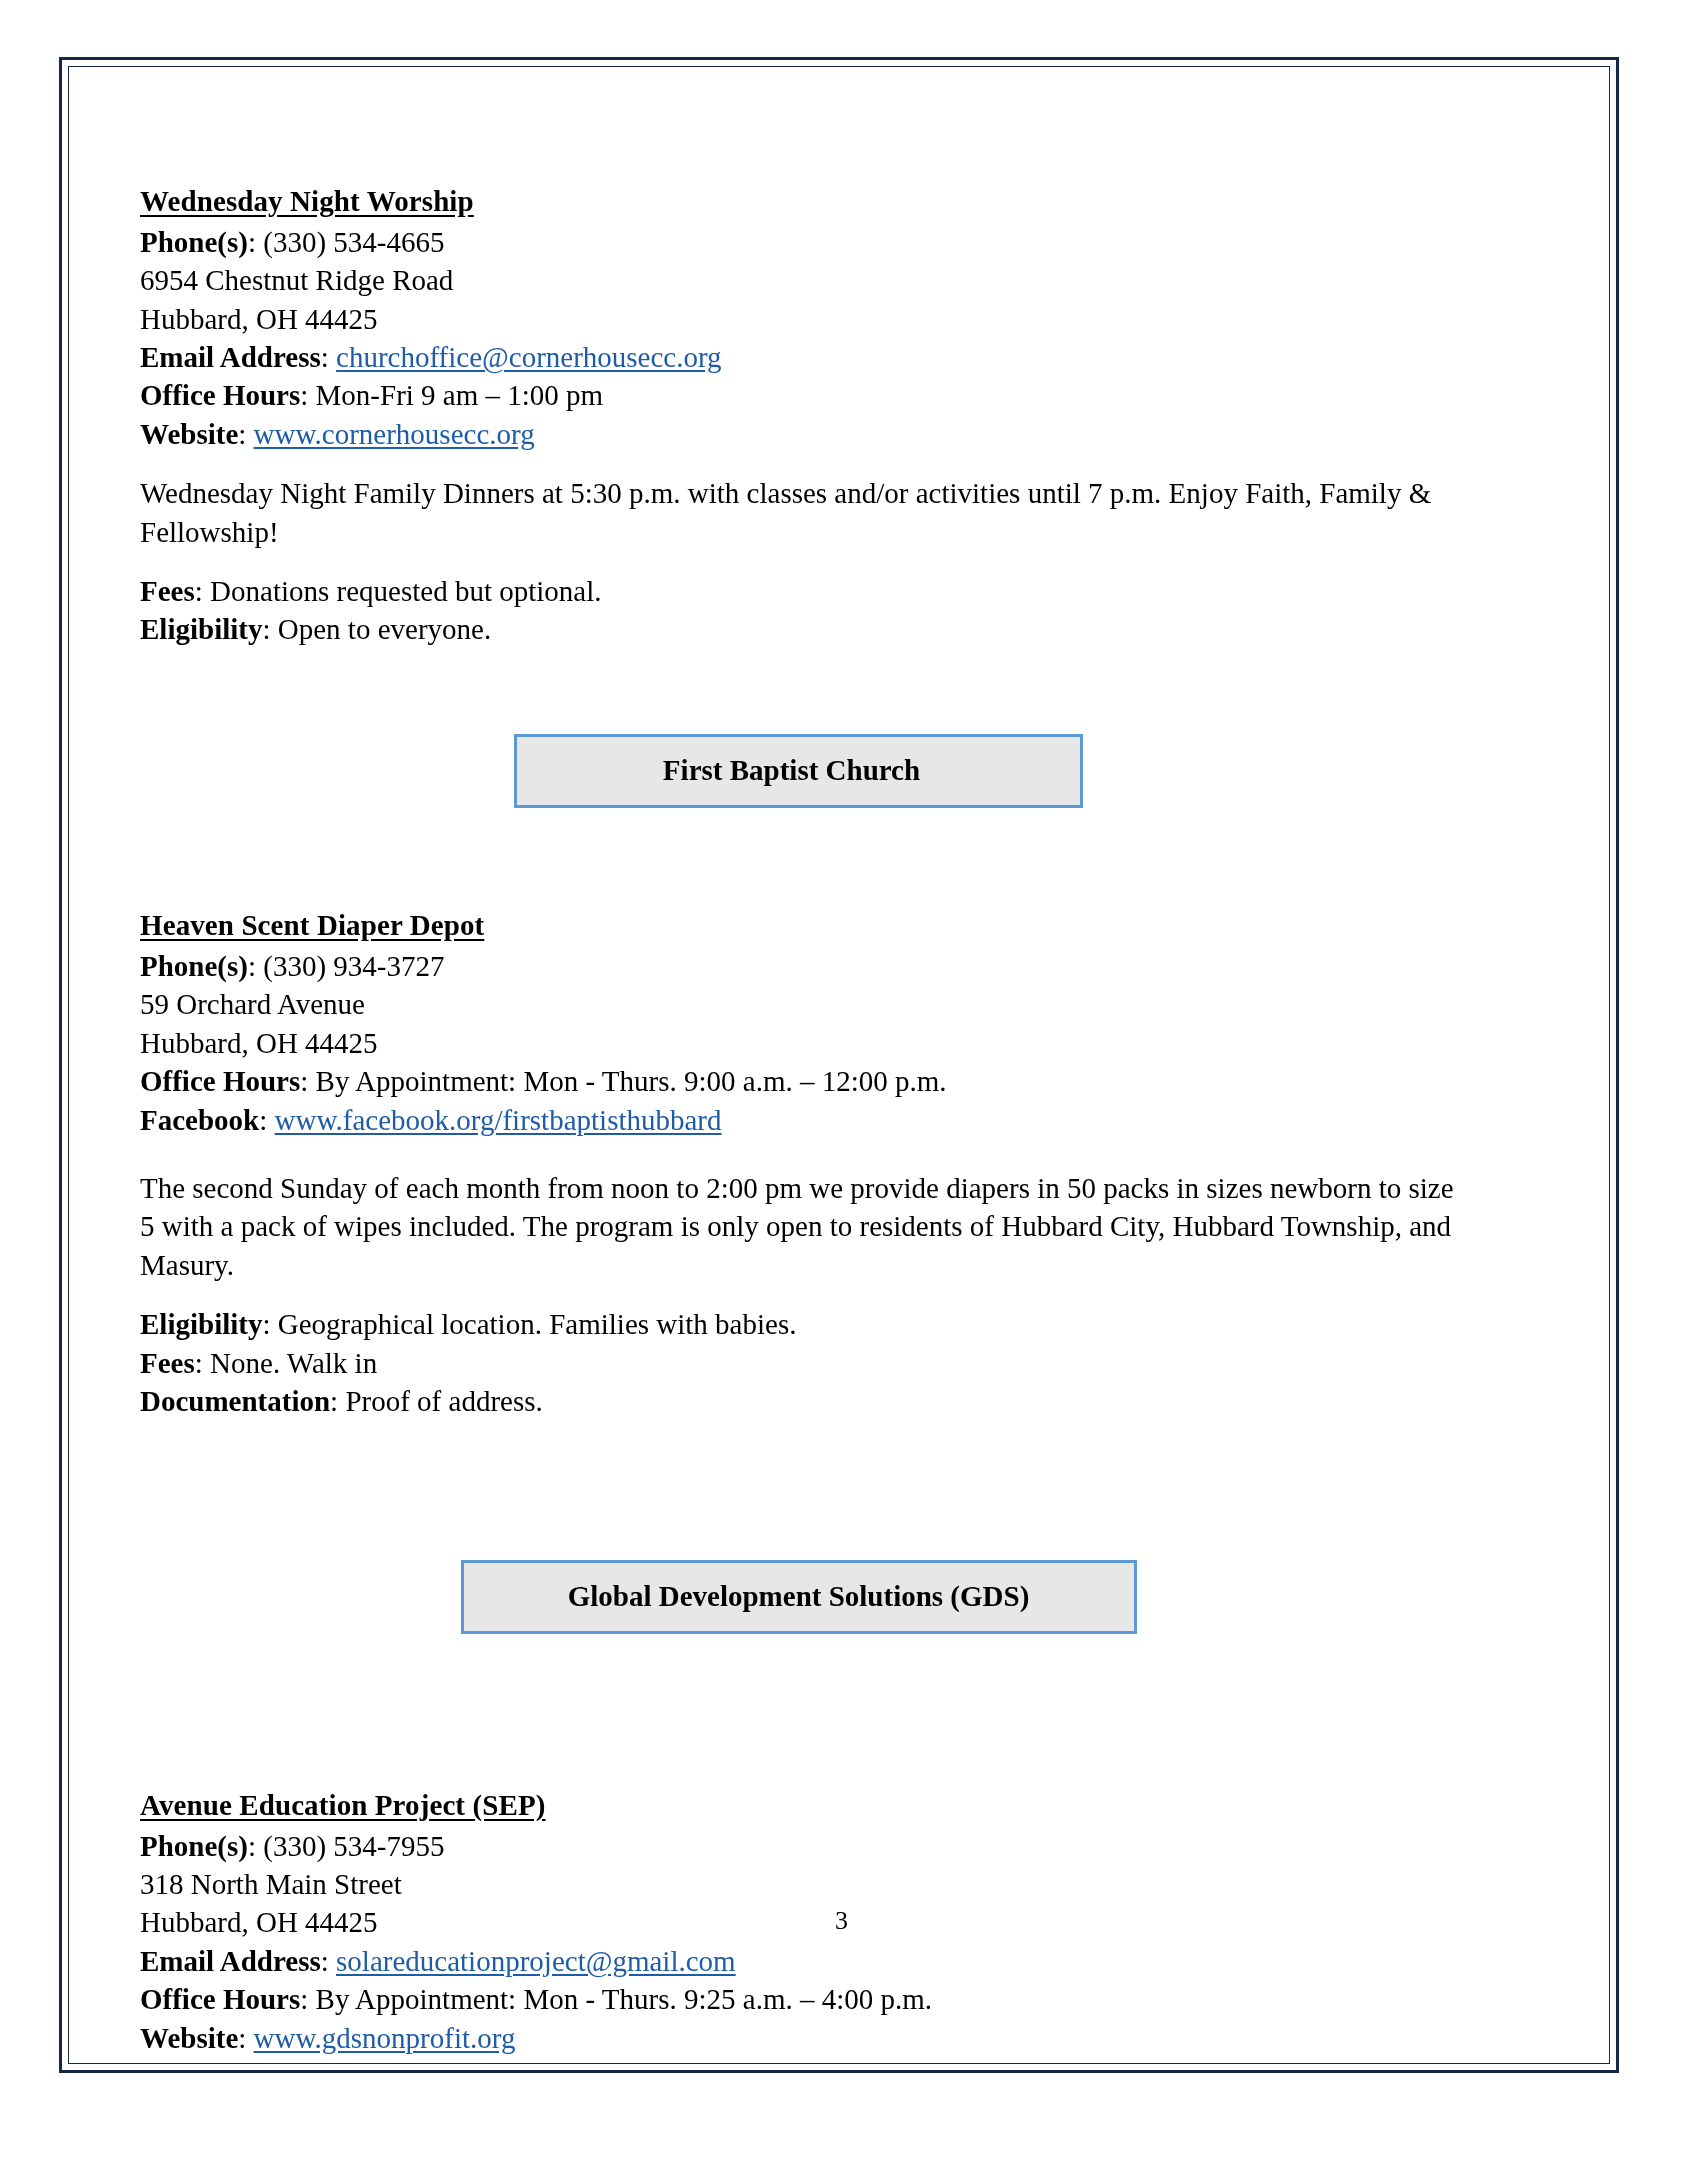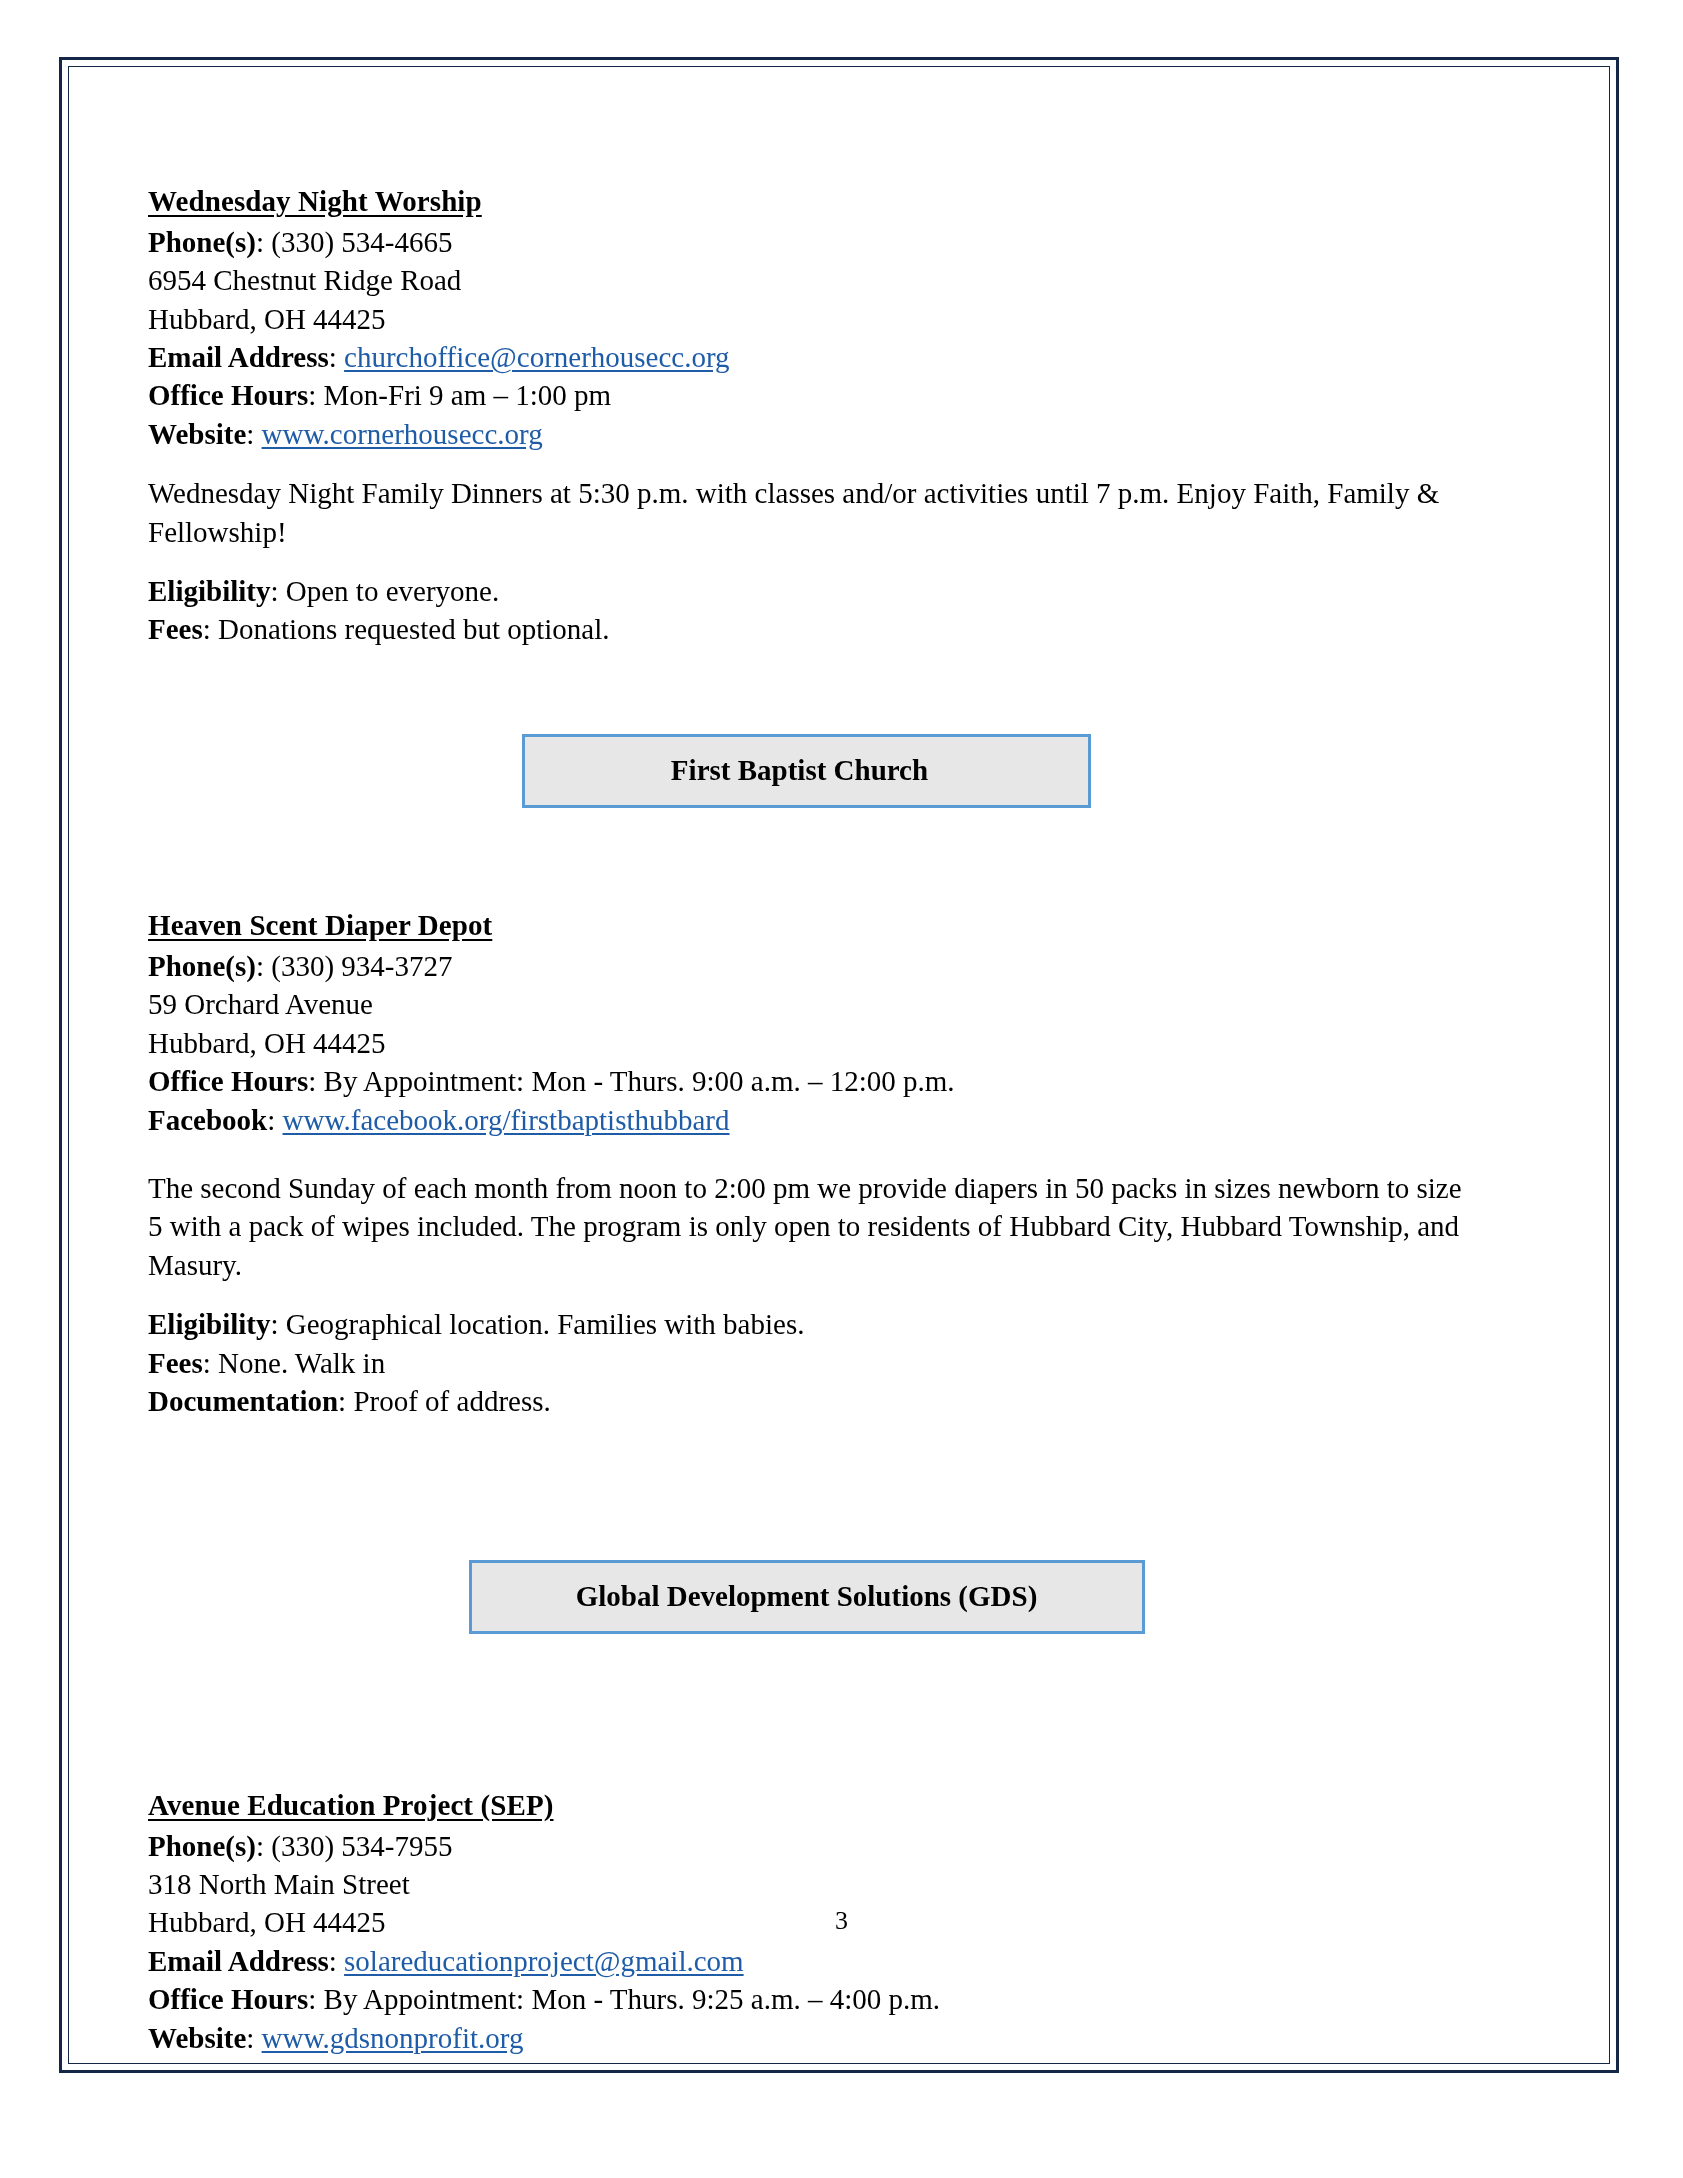--- a/index.html
+++ b/index.html
@@ -31,21 +31,21 @@
     left: 6px;
     top: 6px;
     right: 6px;
     bottom: 6px;
     border: 1px solid #152747;
     box-sizing: border-box;
   }
 
   .content {
     position: absolute;
-    left: 148px;
+    left: 140px;
     top: 183px;
     width: 1317px;
   }
 
   
   .entry-title {
     font-size: 29px;
     font-weight: bold;
     text-decoration: underline;
     text-underline-offset: 4px;
@@ -132,23 +132,23 @@
     <p class="line"><b>Office Hours</b><span>: </span><span>Mon-Fri 9 am – 1:00 pm</span></p>
 
     <p class="line"><b>Website</b><span>: </span><a class="link" href="#">www.cornerhousecc.org</a></p>
 
     <div class="gap-sm"></div>
 
     <p class="para">Wednesday Night Family Dinners at 5:30 p.m. with classes and/or activities until 7 p.m. Enjoy Faith, Family &amp; Fellowship!</p>
 
     <div class="gap-sm"></div>
 
+    <p class="line"><b>Fees</b><span>: </span><span>Donations requested but optional.</span></p>
+
     <p class="line"><b>Eligibility</b><span>: </span><span>Open to everyone.</span></p>
-
-    <p class="line"><b>Fees</b><span>: </span><span>Donations requested but optional.</span></p>
   </div>
 
   <div class="space-before-box-1"></div>
 
   <div class="hdr-box-wrap">
     <div class="hdr-box w1">First Baptist Church</div>
   </div>
 
   <div class="space-after-box-1"></div>
 

